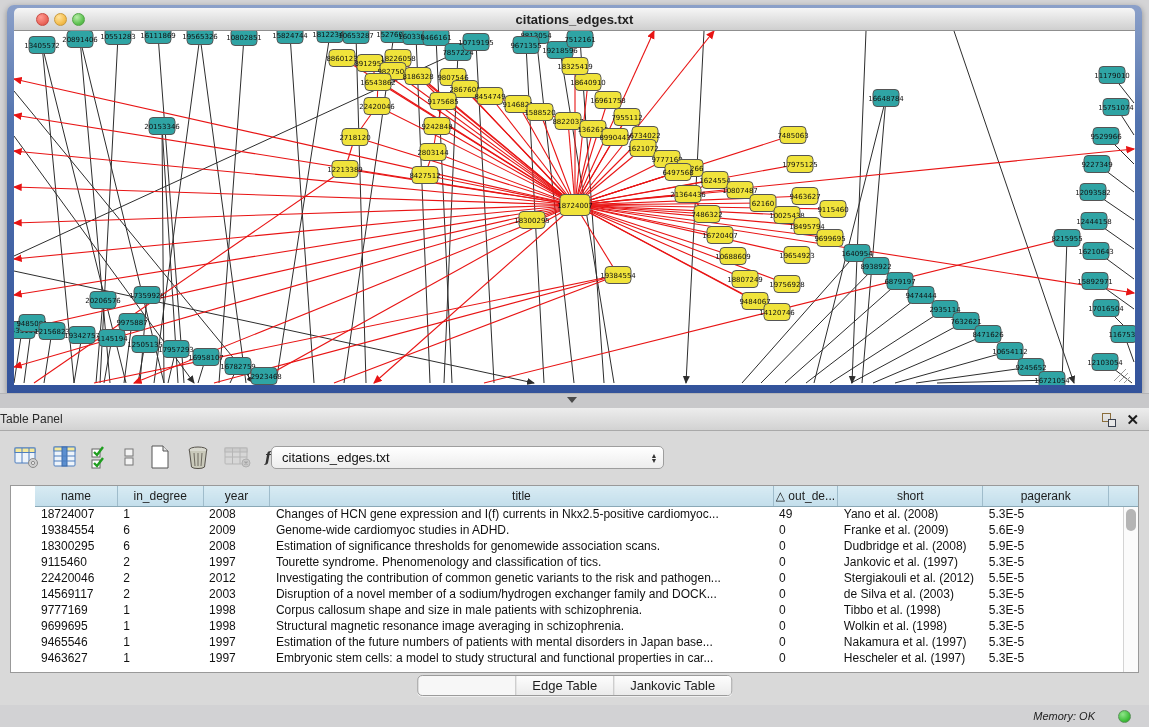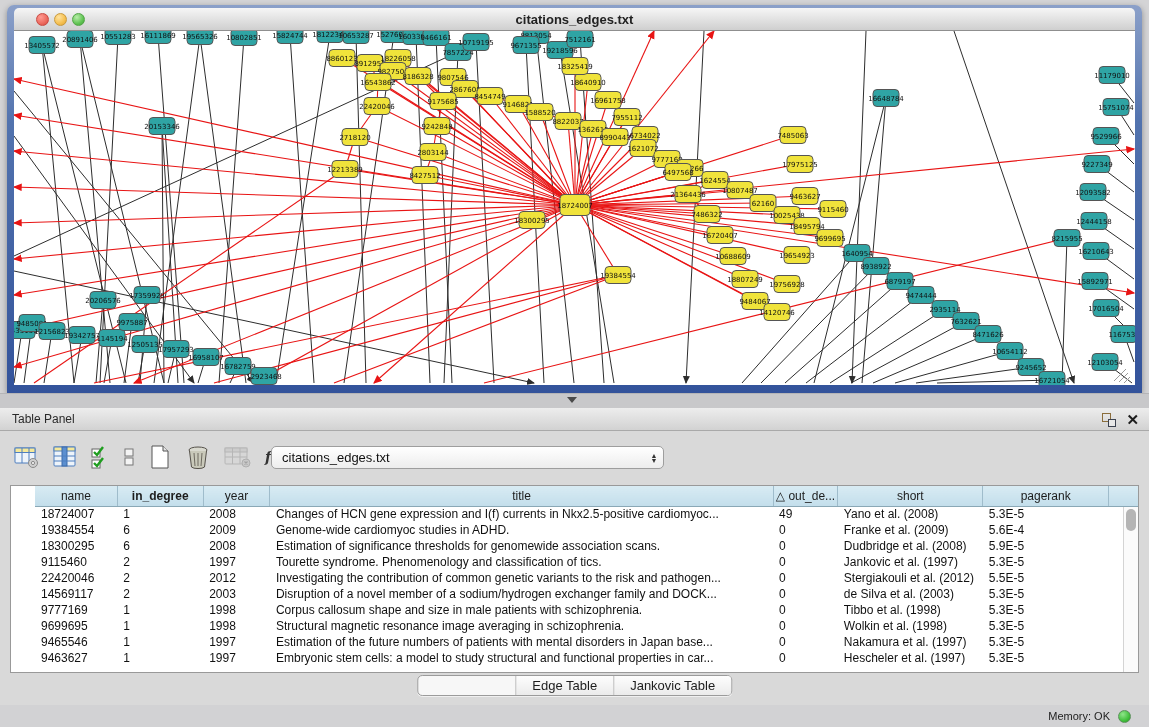--- a/index.html
+++ b/index.html
@@ -24,21 +24,21 @@
 
   
   .split-divider { position:absolute; left:0; top:393px; width:1149px; height:15px; background:#c8c8ca;
     border-top:1px solid #b5b5b7; }
   .split-handle { position:absolute; left:567px; top:3px; width:0; height:0;
     border-left:5px solid transparent; border-right:5px solid transparent; border-top:6px solid #4a4a4a; }
 
   
   .tp-header { position:absolute; left:0; top:408px; width:1149px; height:23px;
     background:linear-gradient(180deg,#ededed,#d2d2d2); border-bottom:1px solid #a9a9a9; }
-  .tp-title { font-size:12px; color:#2a2a2a; line-height:23px; padding-left:12px; }
+  .tp-title { font-size:12px; color:#2a2a2a; line-height:23px; }
   .tp-header-icons { position:absolute; right:10px; top:0; height:23px; display:flex; align-items:center; gap:10px; }
   .float-ic { width:14px; height:14px; position:relative; }
   .float-ic .sq1 { position:absolute; left:0; top:0; width:9px; height:9px; border:1.5px solid #8a6d3b; }
   .float-ic .sq2 { position:absolute; right:0; bottom:0; width:8px; height:8px; border:1.5px solid #3c4250; background:#e8e8e8; }
   .close-x { font-size:15px; font-weight:bold; color:#1c1c1c; line-height:23px; cursor:default; }
 
   .panel-body { position:absolute; left:0; top:431px; width:1149px; height:274px; background:#d9d9d9; }
 
   
   .toolbar { position:absolute; left:14px; top:12px; height:28px; display:flex; align-items:center; }
@@ -64,21 +64,21 @@
 
   
   .tabs { position:absolute; left:50%; top:244px; transform:translateX(-50%); display:flex; height:21px;
     border:1px solid #9b9b9b; border-radius:5px; overflow:hidden; background:#f7f7f7; box-shadow:0 1px 0 rgba(255,255,255,.6); }
   .tab { padding:0 16px; line-height:20px; font-size:13px; color:#1d1d1d; background:linear-gradient(180deg,#fdfdfd,#ebebeb); border-left:1px solid #bdbdbd; }
   .tab:first-child { border-left:none; }
   .tab.active { background:linear-gradient(180deg,#8d8d8d,#6c6c6c); color:#ededed;margin-top:36px; }
 
   
   .statusbar { position:absolute; left:0; bottom:0; width:1149px; height:22px; background:#d2d2d4; }
-  .mem { position:absolute; right:18px; top:0; height:22px; display:flex; align-items:center; gap:8px; }
+  .mem { position:absolute; right:18px; top:0; height:22px; display:flex; align-items:center; gap:23px;font-style:italic; }
   .mem-label { font-size:11px; color:#222; }
   .mem-dot { width:13px; height:13px; border-radius:50%; background:radial-gradient(circle at 35% 30%, #8fe58a,#3dbd38 65%, #2b8f27); border:1px solid #5a915a; }
 
   
   .icsvg { display:block; }
 </style>
 </head>
 <body>
 
 <div class="net-window">
@@ -790,21 +790,21 @@
         <span>▲</span>
         <span>▼</span>
       </span>
   </div>
 
   <div class="data-table-wrap">
     <table class="grid" id="node-table">
       <thead>
           <tr>
             <th style="width: 83px;">name</th>
-            <th style="width: 87px; font-weight: bold;">in_degree</th>
+            <th style="width: 87px;">in_degree</th>
             <th style="width: 68px; text-align: center;">year</th>
             <th style="width: 505px;">title</th>
             <th style="width: 65px;">△ out_de...</th>
             <th style="width: 145px;">short</th>
             <th style="width: 129px;">pagerank</th>
             <th style="width: 30px; border-right: none;"></th>
           </tr>
         </thead>
       <tbody>
           <tr>
@@ -817,21 +817,21 @@
             <td>5.3E-5</td>
             <td></td>
           </tr>
           <tr>
             <td>19384554</td>
             <td>6</td>
             <td>2009</td>
             <td>Genome-wide cardiomyoc studies in ADHD.</td>
             <td>0</td>
             <td>Franke et al. (2009)</td>
-            <td>5.6E-4</td>
+            <td>5.6E-9</td>
             <td></td>
           </tr>
           <tr>
             <td>18300295</td>
             <td>6</td>
             <td>2008</td>
             <td>Estimation of significance thresholds for genomewide association scans.</td>
             <td>0</td>
             <td>Dudbridge et al. (2008)</td>
             <td>5.9E-5</td>

